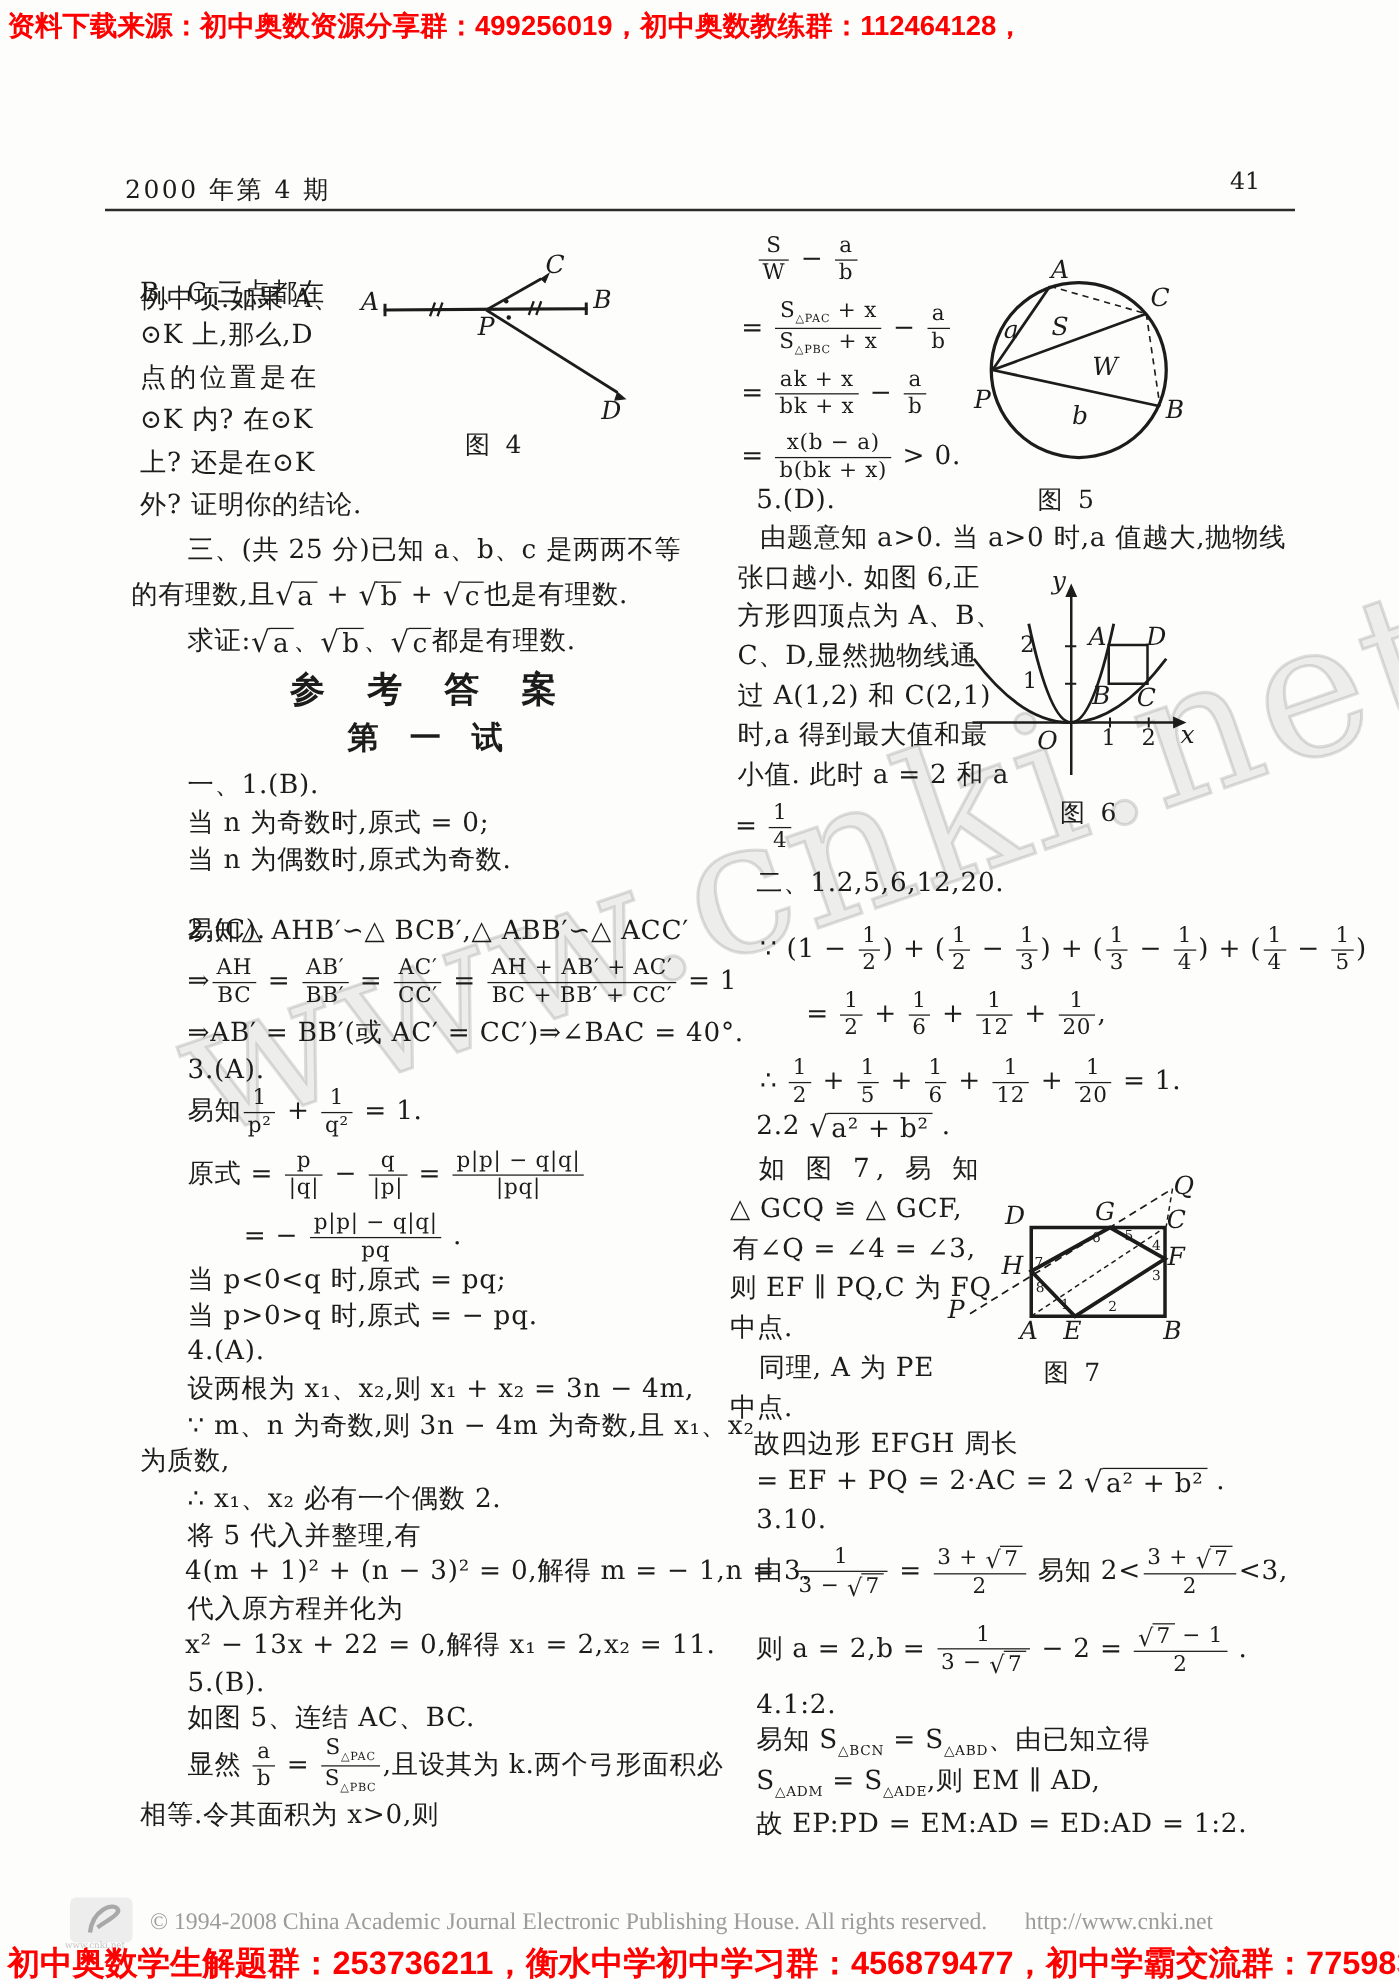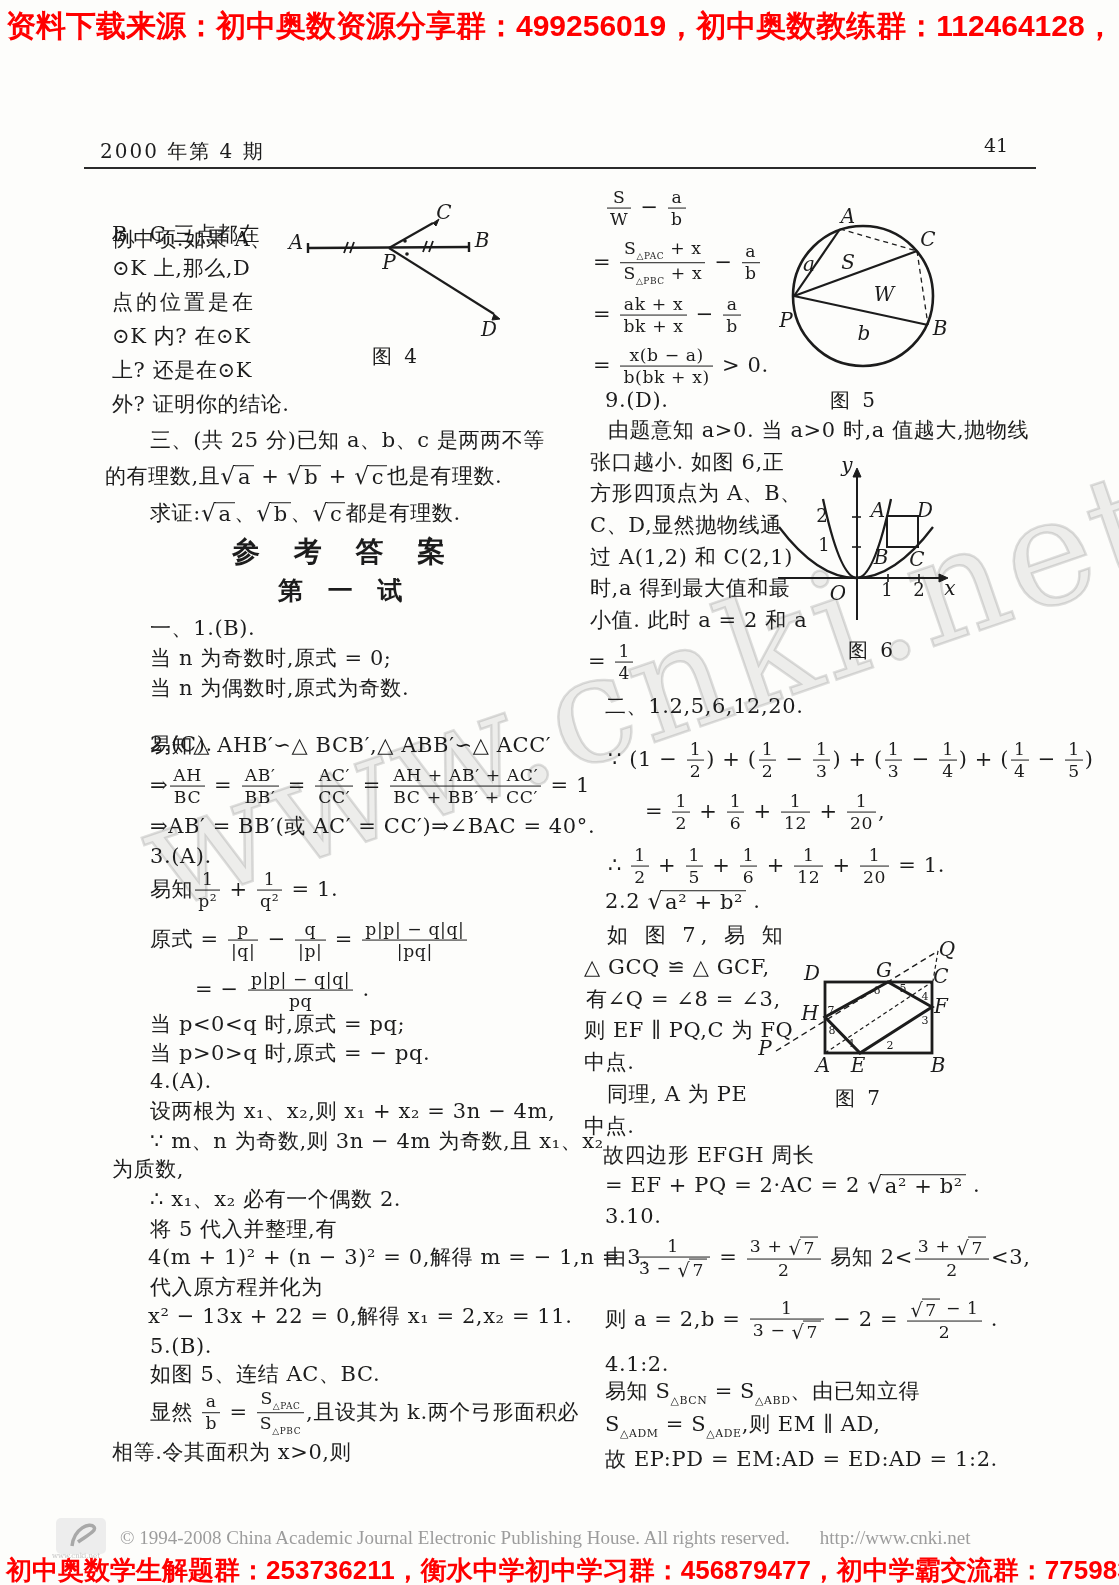--- a/index.html
+++ b/index.html
@@ -1,21 +1,21 @@
 <!DOCTYPE html>
 <html><head>
 <meta charset="utf-8">
 <title>Document Scan</title>
 <style>
   html,body{margin:0;padding:0;}
   .page{position:relative;width:1119px;height:1585px;background:#fdfdfb;overflow:hidden;
         font-family:"DejaVu Serif","Liberation Serif",serif;color:#1c1c1c;}
   .banner{position:absolute;font-family:"Liberation Sans","DejaVu Sans",sans-serif;
           font-weight:bold;color:#ff0000;white-space:nowrap;}
-  .banner.top{left:6px;top:6px;font-size:30px;}
+  .banner.top{left:6px;top:6px;font-size:22px;}
   .banner.bottom{left:6px;top:1553px;font-size:26px;}
   .journal-issue{position:absolute;left:100px;top:138px;font-size:20px;letter-spacing:2px;}
   .page-number{position:absolute;left:984px;top:134px;font-size:19px;}
   .header-rule{position:absolute;left:84px;top:167px;width:952px;border-top:2px solid #2b2b2b;}
   .watermark{position:absolute;left:170px;top:530px;width:960px;height:320px;display:flex;
              align-items:center;justify-content:center;transform:rotate(-19deg);
              font-size:148px;letter-spacing:4px;color:rgba(95,95,95,0.10);
              -webkit-text-stroke:2.5px rgba(110,110,110,0.22);pointer-events:none;white-space:nowrap;}
   .tline{position:absolute;transform:translateY(-50%);white-space:nowrap;font-size:21px;
          letter-spacing:0.6px;line-height:1;}
@@ -104,40 +104,40 @@
       <div class="tline" style="top: 1287px; left: 150px;">代入原方程并化为</div>
       <div class="tline" style="top: 1316px; left: 148px;">x² − 13x + 22 = 0,解得 x₁ = 2,x₂ = 11.</div>
       <div class="tline" style="top: 1346px; left: 150px;">5.(B).</div>
       <div class="tline" style="top: 1374px; left: 150px;">如图 5、连结 AC、BC.</div>
       <div class="tline" style="top: 1413px; left: 150px;">显然 <span class="frac"><span class="num">a</span><span class="den">b</span></span> = <span class="frac"><span class="num">S<sub>△PAC</sub></span><span class="den">S<sub>△PBC</sub></span></span>,且设其为 k.两个弓形面积必</div>
       <div class="tline" style="top: 1452px; left: 112px;">相等.令其面积为 x&gt;0,则</div>
       <div class="tline" style="top: 208px; left: 605px;"><span class="frac"><span class="num">S</span><span class="den">W</span></span> − <span class="frac"><span class="num">a</span><span class="den">b</span></span></div>
       <div class="tline" style="top: 263px; left: 593px;">= <span class="frac"><span class="num">S<sub>△PAC</sub> + x</span><span class="den">S<sub>△PBC</sub> + x</span></span> − <span class="frac"><span class="num">a</span><span class="den">b</span></span></div>
       <div class="tline" style="top: 315px; left: 593px;">= <span class="frac"><span class="num">ak + x</span><span class="den">bk + x</span></span> − <span class="frac"><span class="num">a</span><span class="den">b</span></span></div>
       <div class="tline" style="top: 366px; left: 593px;">= <span class="frac"><span class="num">x(b − a)</span><span class="den">b(bk + x)</span></span> &gt; 0.</div>
-      <div class="tline" style="top: 400px; left: 605px;">9.(D).</div>
+      <div class="tline" style="top: 400px; left: 605px;">5.(D).</div>
       <div class="tline" style="top: 430px; left: 608px;">由题意知 a&gt;0. 当 a&gt;0 时,a 值越大,抛物线</div>
       <div class="tline" style="top: 462px; left: 590px;">张口越小. 如图 6,正</div>
       <div class="tline" style="top: 493px; left: 590px;">方形四顶点为 A、B、</div>
       <div class="tline" style="top: 525px; left: 590px;">C、D,显然抛物线通</div>
       <div class="tline" style="top: 557px; left: 590px;">过 A(1,2) 和 C(2,1)</div>
       <div class="tline" style="top: 588px; left: 590px;">时,a 得到最大值和最</div>
       <div class="tline" style="top: 620px; left: 590px;">小值. 此时 a = 2 和 a</div>
       <div class="tline" style="top: 662px; left: 588px;">= <span class="frac"><span class="num">1</span><span class="den">4</span></span></div>
       <div class="tline" style="top: 706px; left: 605px;">二、1.2,5,6,12,20.</div>
       <div class="tline" style="top: 760px; left: 608px;">∵ (1 − <span class="frac"><span class="num">1</span><span class="den">2</span></span>) + (<span class="frac"><span class="num">1</span><span class="den">2</span></span> − <span class="frac"><span class="num">1</span><span class="den">3</span></span>) + (<span class="frac"><span class="num">1</span><span class="den">3</span></span> − <span class="frac"><span class="num">1</span><span class="den">4</span></span>) + (<span class="frac"><span class="num">1</span><span class="den">4</span></span> − <span class="frac"><span class="num">1</span><span class="den">5</span></span>)</div>
       <div class="tline" style="top: 812px; left: 645px;">= <span class="frac"><span class="num">1</span><span class="den">2</span></span> + <span class="frac"><span class="num">1</span><span class="den">6</span></span> + <span class="frac"><span class="num">1</span><span class="den">12</span></span> + <span class="frac"><span class="num">1</span><span class="den">20</span></span>,</div>
       <div class="tline" style="top: 866px; left: 608px;">∴ <span class="frac"><span class="num">1</span><span class="den">2</span></span> + <span class="frac"><span class="num">1</span><span class="den">5</span></span> + <span class="frac"><span class="num">1</span><span class="den">6</span></span> + <span class="frac"><span class="num">1</span><span class="den">12</span></span> + <span class="frac"><span class="num">1</span><span class="den">20</span></span> = 1.</div>
       <div class="tline" style="top: 902px; left: 605px;">2.2 <span class="sqrt">
           <span class="rsym">√</span>
           <span class="rad">a² + b²</span>
         </span> .</div>
       <div class="tline" style="top: 935px; left: 607px; letter-spacing: 5px;">如 图 7, 易 知</div>
       <div class="tline" style="top: 967px; left: 584px;">△ GCQ ≌ △ GCF,</div>
-      <div class="tline" style="top: 999px; left: 586px;">有∠Q = ∠8 = ∠3,</div>
+      <div class="tline" style="top: 999px; left: 586px;">有∠Q = ∠4 = ∠3,</div>
       <div class="tline" style="top: 1030px; left: 584px;">则 EF ∥ PQ,C 为 FQ</div>
       <div class="tline" style="top: 1062px; left: 584px;">中点.</div>
       <div class="tline" style="top: 1094px; left: 607px;">同理, A 为 PE</div>
       <div class="tline" style="top: 1126px; left: 584px;">中点.</div>
       <div class="tline" style="top: 1155px; left: 603px;">故四边形 EFGH 周长</div>
       <div class="tline" style="top: 1186px; left: 605px;">= EF + PQ = 2·AC = 2 <span class="sqrt">
           <span class="rsym">√</span>
           <span class="rad">a² + b²</span>
         </span> .</div>
       <div class="tline" style="top: 1216px; left: 605px;">3.10.</div>

